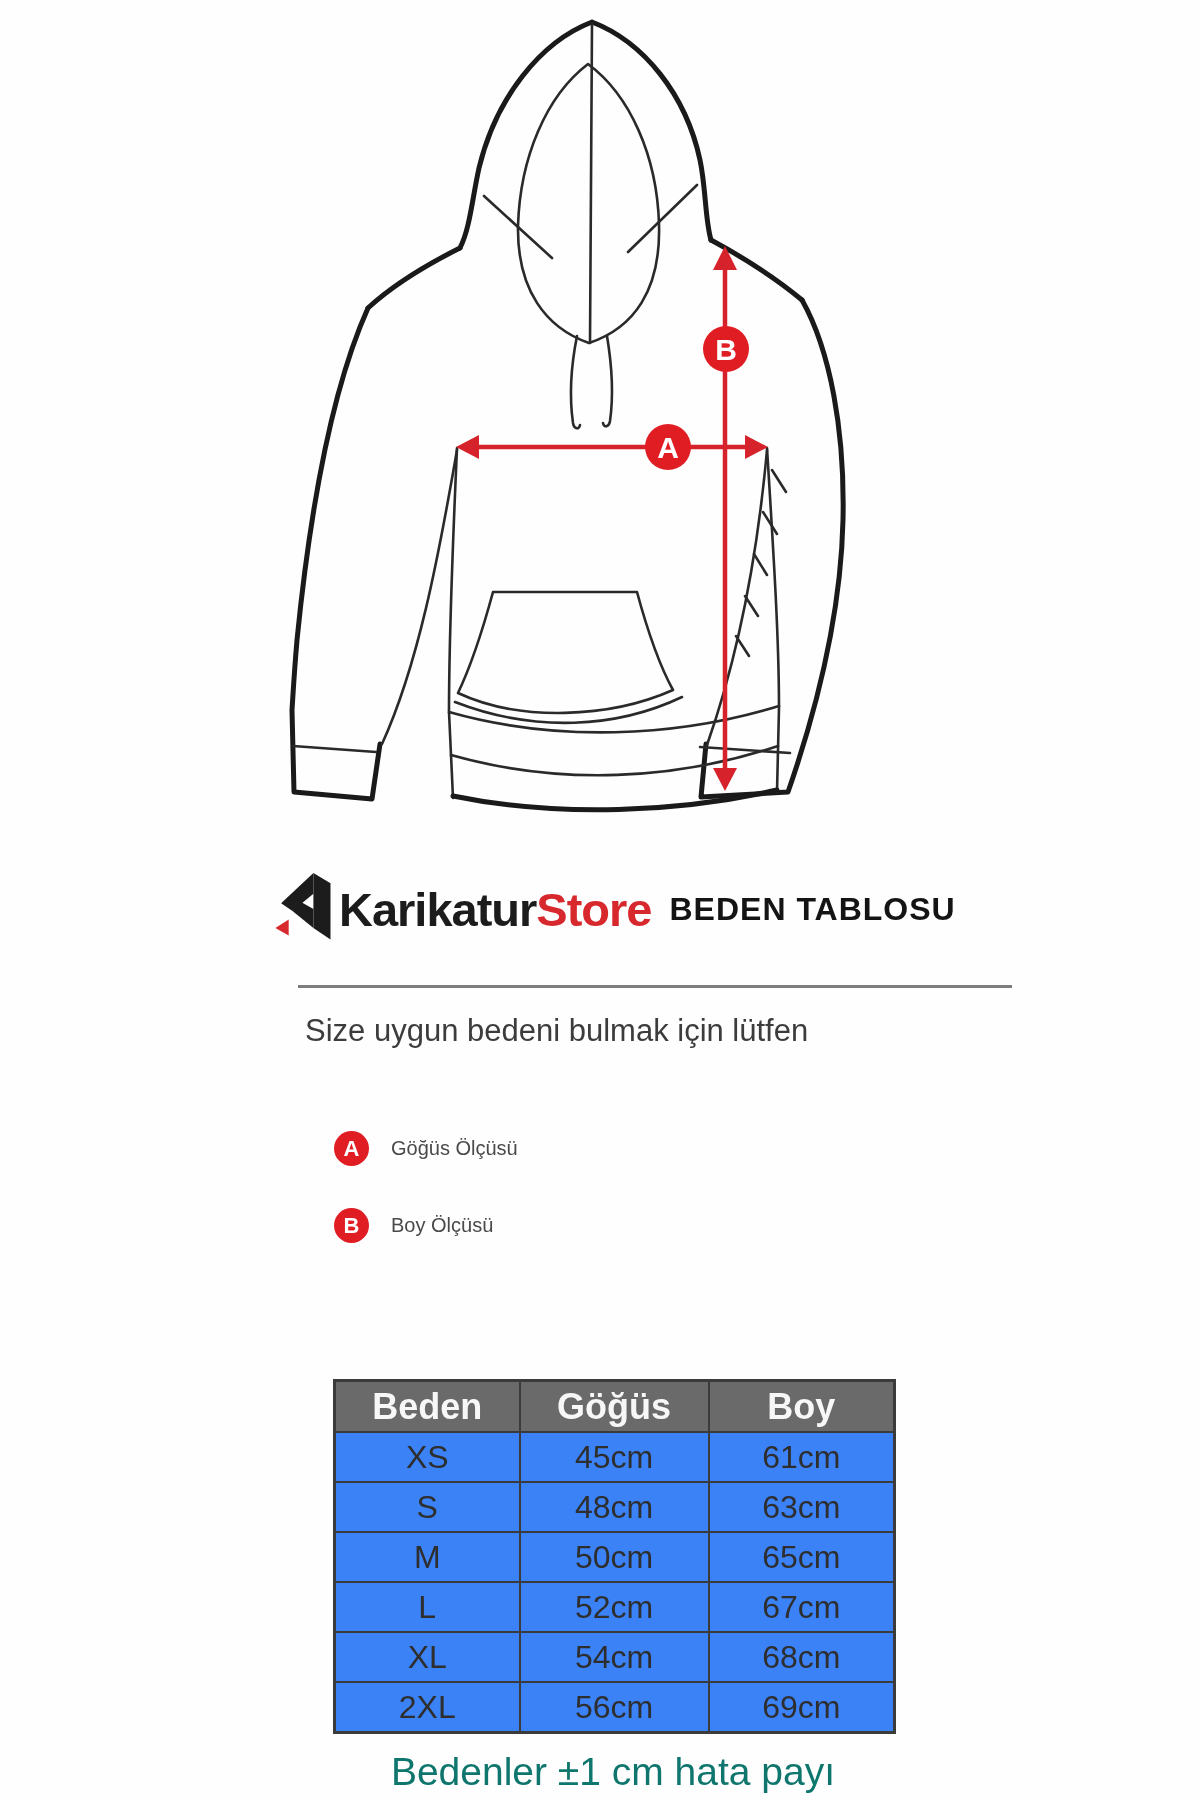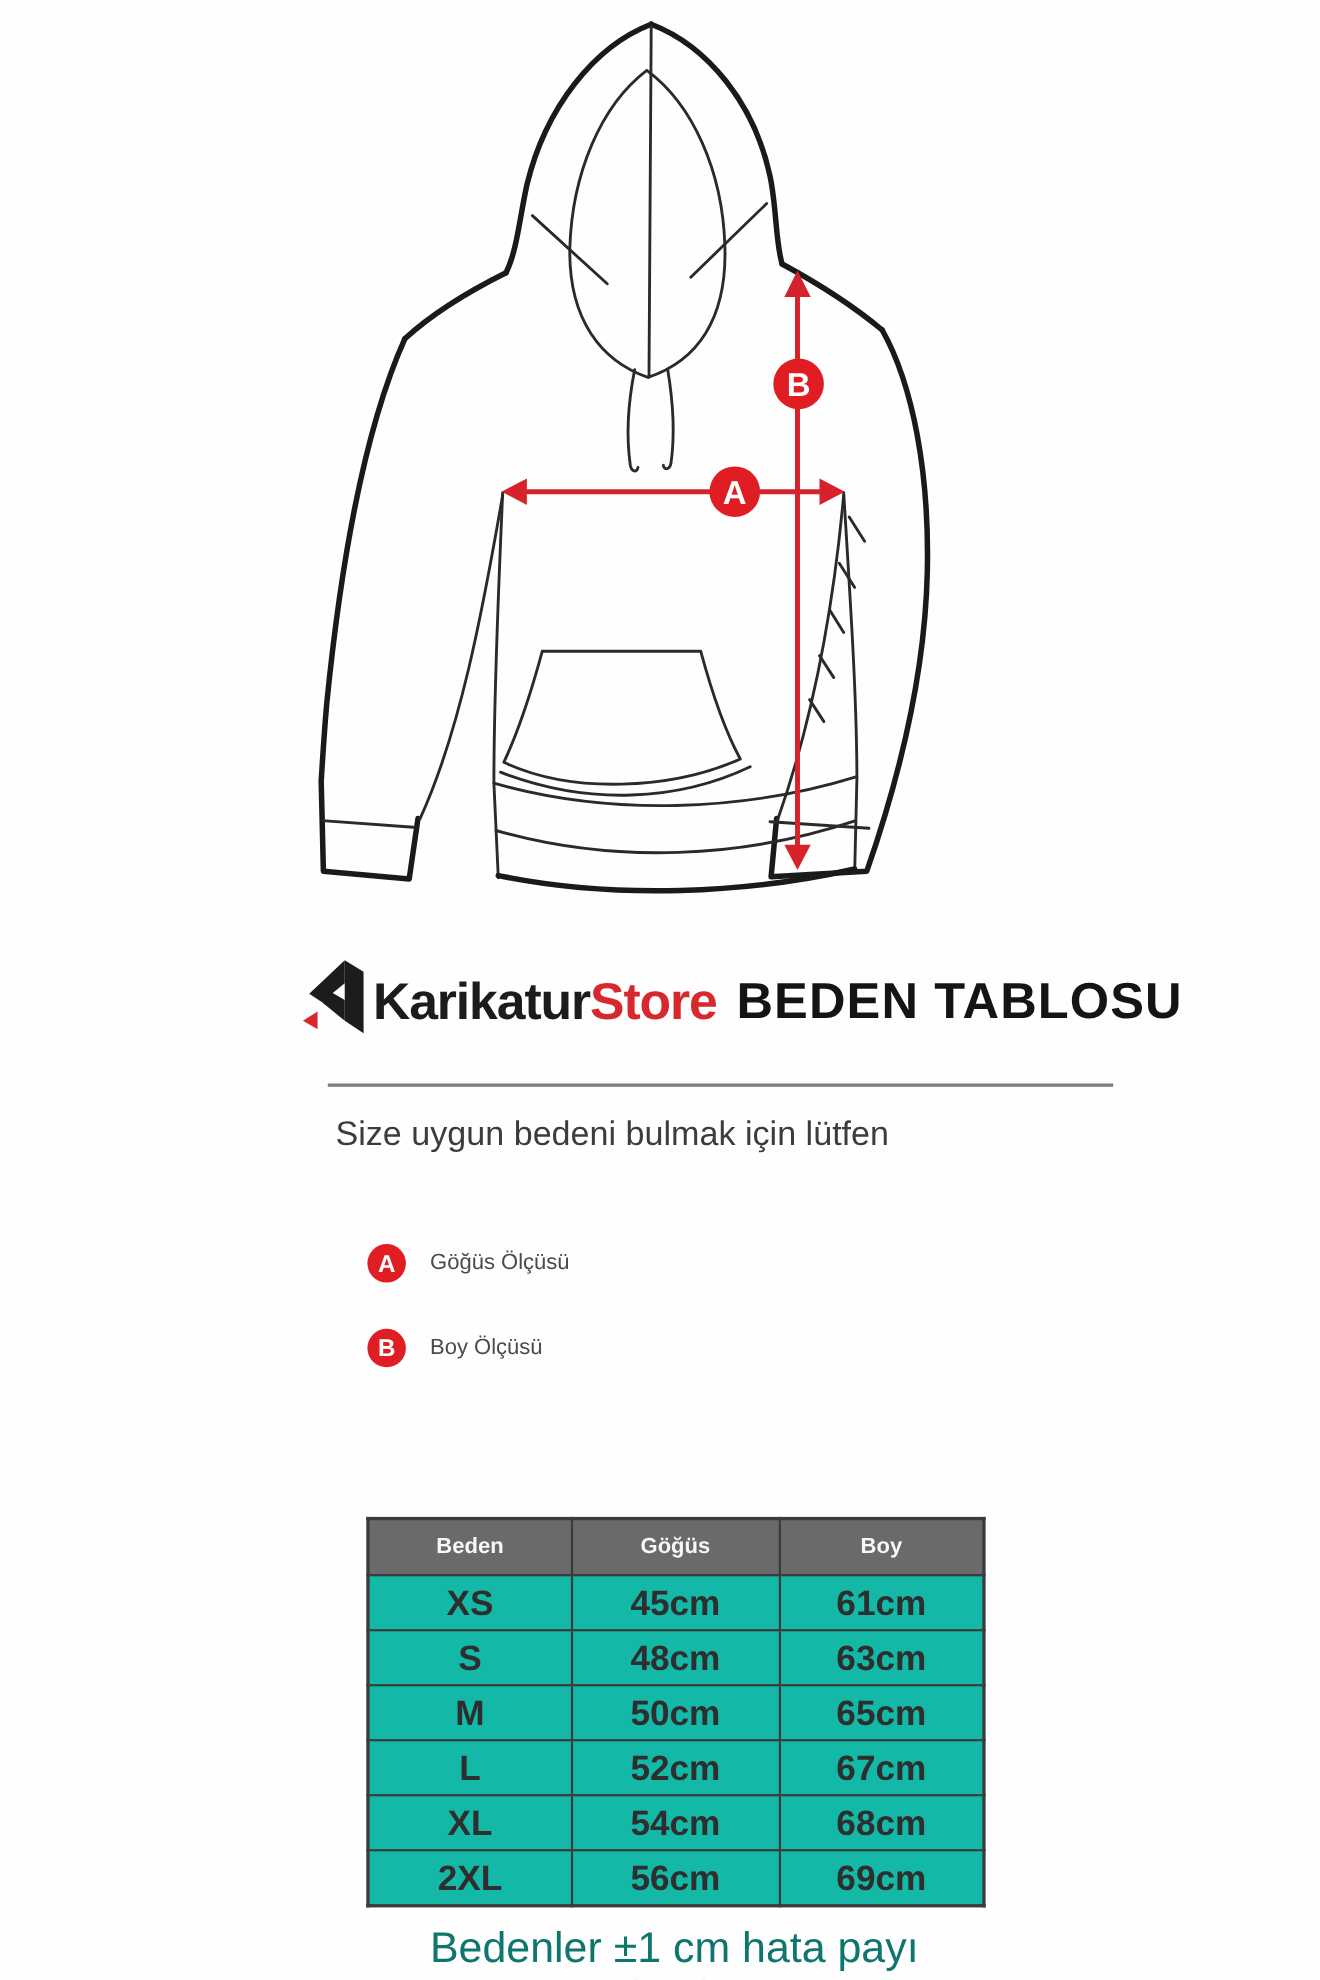--- a/index.html
+++ b/index.html
@@ -13,39 +13,39 @@
   .inner{fill:none;stroke:#2a2a2a;stroke-width:2.6;stroke-linecap:round;stroke-linejoin:round;}
   .redline{fill:none;stroke:#d6232b;stroke-width:4.5;}
   .redhead{fill:#d6232b;stroke:none;}
   .badge{fill:#e11d24;}
   .badge-letter{fill:#ffffff;font-family:"Liberation Sans",sans-serif;font-weight:bold;font-size:30px;text-anchor:middle;}
   
   #logo-row{position:absolute;left:273px;top:868px;height:82px;display:flex;align-items:center;}
   #logo-icon{width:58px;height:76px;flex:0 0 auto;}
   #logo-text{font-size:47px;font-weight:700;color:#1c1c1c;letter-spacing:-1px;margin-left:8px;white-space:nowrap;}
   #logo-text .store{color:#d7282e;}
-  #heading-text{font-size:46px;font-weight:700;color:#141414;letter-spacing:1px;margin-left:18px;white-space:nowrap;}
+  #heading-text{font-size:32px;font-weight:700;color:#141414;letter-spacing:1px;margin-left:18px;white-space:nowrap;}
   #logo-divider{position:absolute;left:298px;top:985px;width:714px;height:3px;background:#7d7d7d;}
   
   #intro{position:absolute;left:305px;top:1010px;font-size:31px;line-height:41px;color:#3c3c3c;}
   
   .legend-row{position:absolute;left:334px;display:flex;align-items:center;}
   #legend-a{top:1131px;}
   #legend-b{top:1208px;}
   .legend-circle{width:35px;height:35px;border-radius:50%;background:#e11d24;color:#fff;
     font-size:22px;font-weight:bold;display:flex;align-items:center;justify-content:center;flex:0 0 auto;}
   .legend-label{margin-left:22px;font-size:20px;color:#4a4a4a;white-space:nowrap;}
   
   #note{position:absolute;left:335px;top:1295px;font-size:28px;line-height:47px;color:#9b9b9b;}
   
   #size-table{position:absolute;left:333px;top:1379px;width:560px;border-collapse:collapse;table-layout:fixed;}
   #size-table th,#size-table td{border:2px solid #3b3b3b;text-align:center;padding:0;}
   #size-table{border:3px solid #3b3b3b;}
-  #size-table th{background:#6a6a6a;color:#f7f7f7;font-size:20px;font-weight:700;height:49px;}
-  #size-table td{font-size:32px;font-weight:700;color:#2e2e2e;height:48px;background:#14b8a6;}
+  #size-table th{background:#6a6a6a;color:#f7f7f7;font-size:36px;font-weight:700;height:49px;}
+  #size-table td{font-size:32px;font-weight:400;color:#2e2e2e;height:48px;background:#3b82f6;}
   col.c1{width:185px;} col.c2{width:189px;} col.c3{width:186px;}
   
   #footer-note{position:absolute;left:333px;top:1750px;width:560px;text-align:center;
     font-size:39px;color:#0f766e;}
 </style>
 </head>
 <body>
 
 <div id="page">
 

